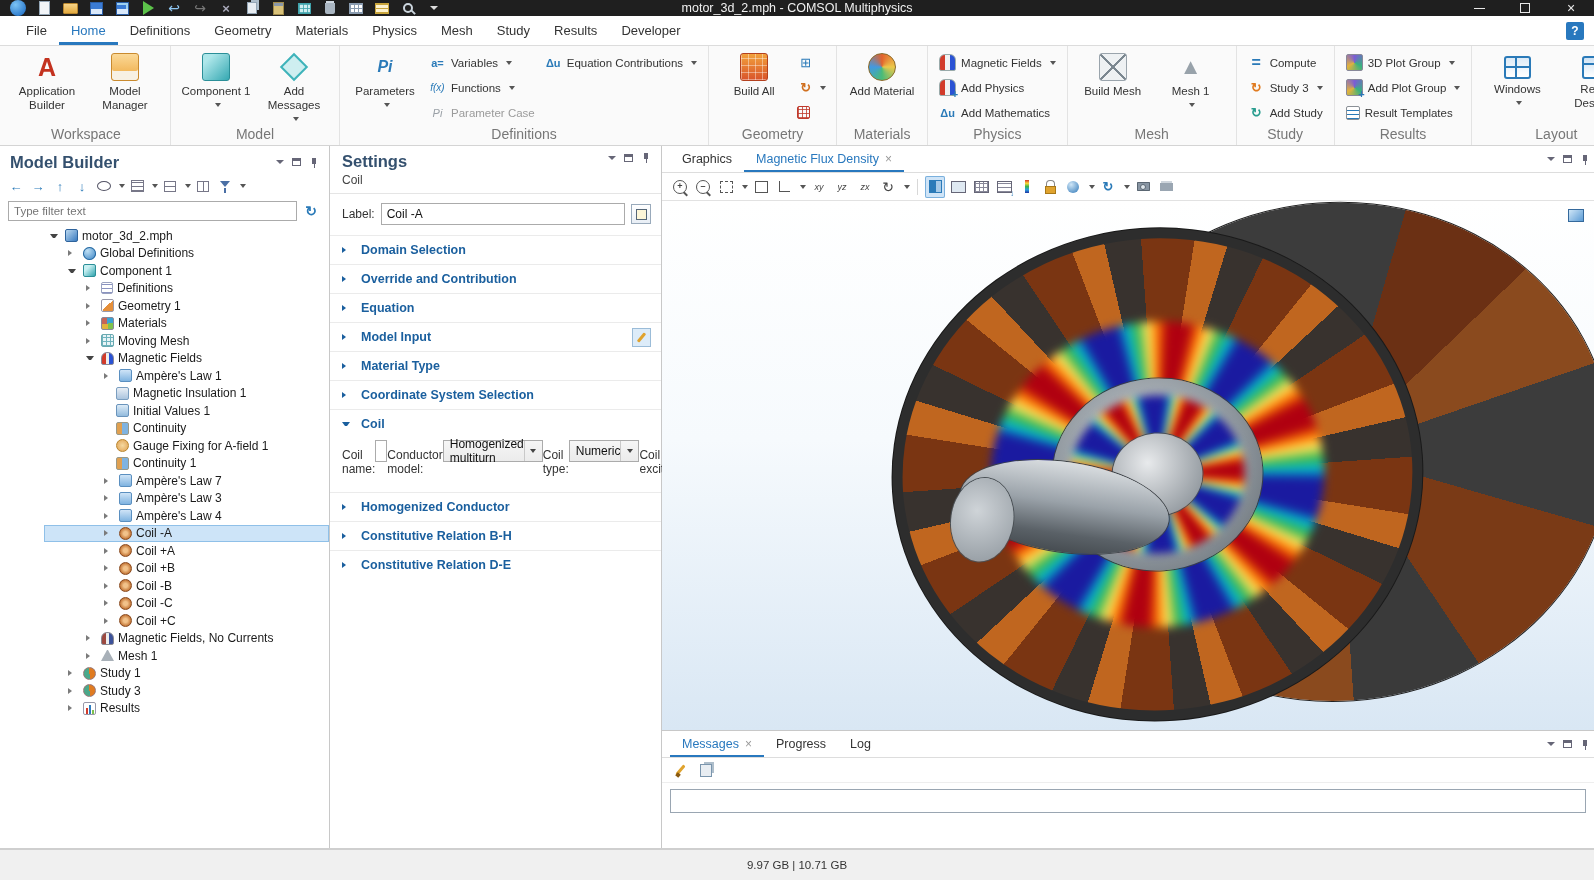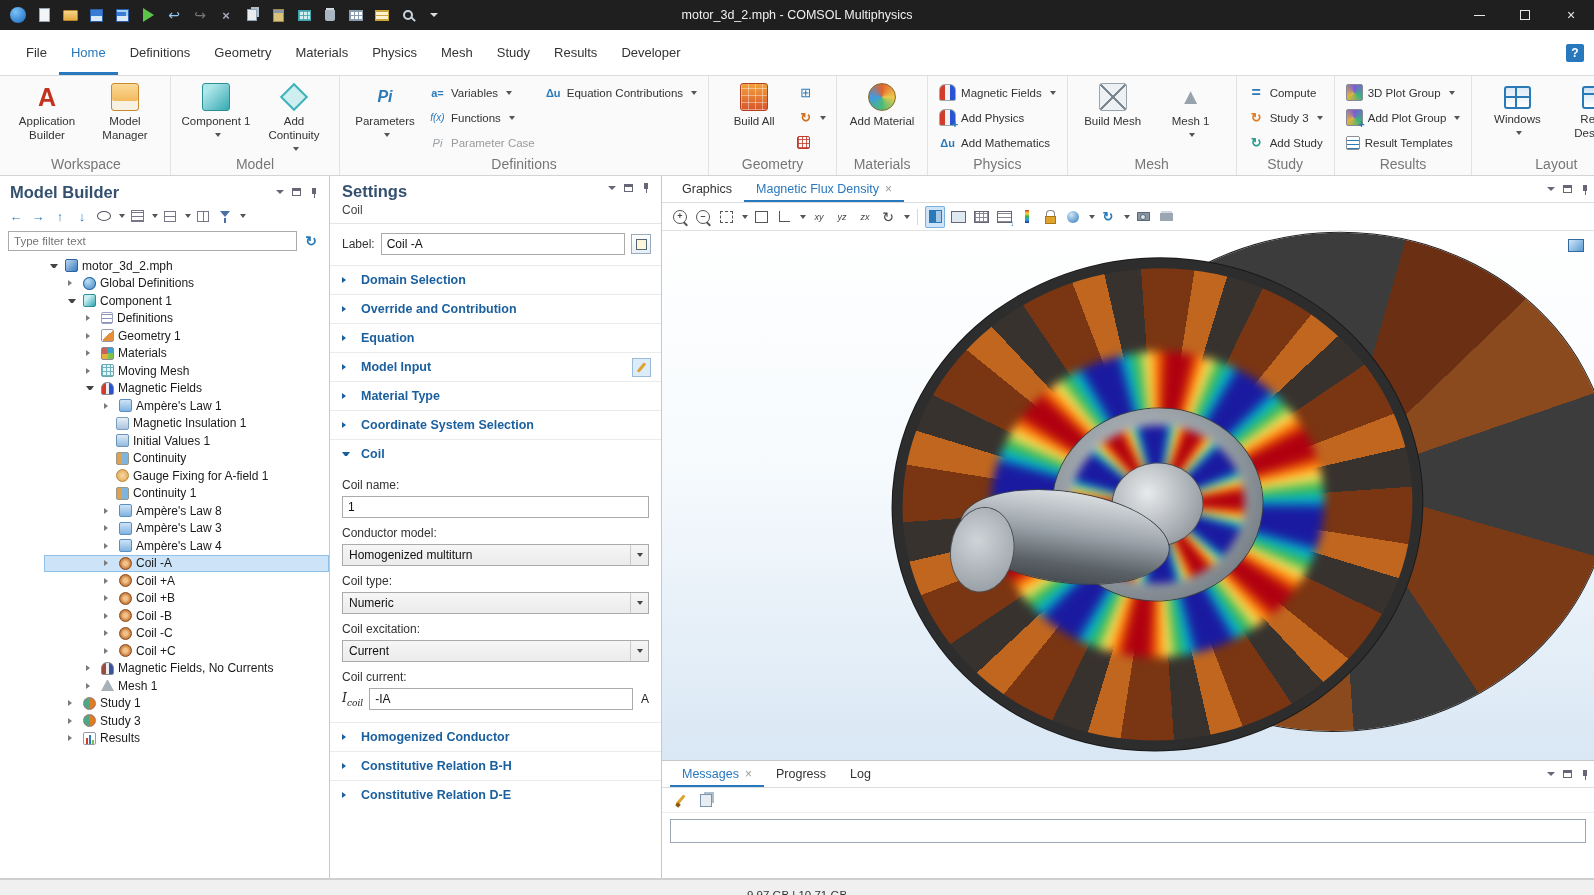--- a/index.html
+++ b/index.html
@@ -1,19 +1,19 @@
 <!DOCTYPE html>
 <html><head>
 <meta charset="utf-8">
 <style>
   *{margin:0;padding:0;box-sizing:border-box;}
   html,body{width:1594px;height:895px;overflow:hidden;font-family:"Liberation Sans",sans-serif;font-size:12px;color:#222;background:#fff;}
 
   
-  .titlebar{position:relative;height:30px;background:#1f1f1f;display:flex;align-items:center;color:#e8e8e8;}
+  .titlebar{position:relative;height:16px;background:#1f1f1f;display:flex;align-items:center;color:#e8e8e8;}
   .qat{display:flex;align-items:center;gap:6px;padding-left:8px;}
   .tbi{width:20px;height:20px;display:flex;align-items:center;justify-content:center;}
   .tb-comsol-logo{border-radius:50%;background:radial-gradient(circle at 35% 30%,#7cc3f5,#1565c0);width:16px;height:16px;}
   .tb-new-file{width:11px;height:14px;background:#f2f5f8;border:1px solid #93a5b5;}
   .tb-open-file{width:15px;height:11px;background:linear-gradient(180deg,#f7d489,#e3aa3f);border:1px solid #b8862e;border-radius:1px;}
   .tb-save,.tb-preview{width:13px;height:13px;background:#3a7bd5;border:1px solid #2b5fa8;box-shadow:inset 0 -5px 0 #d9e8fa;}
   .tb-preview{box-shadow:inset 0 -5px 0 #d9e8fa, inset -4px 4px 0 -2px #9fd1f0;}
   .tb-run{width:0;height:0;border-left:11px solid #5cc24a;border-top:7px solid transparent;border-bottom:7px solid transparent;}
   .tb-undo::before{content:"↩";color:#8fc7f2;font-size:14px;}
   .tb-redo::before{content:"↪";color:#777;font-size:14px;}
@@ -27,21 +27,21 @@
   .tb-zoom{position:relative;width:10px;height:10px;border:2px solid #cbd5dd;border-radius:50%;}
   .tb-zoom::after{content:"";position:absolute;width:6px;height:2px;background:#cbd5dd;transform:rotate(45deg);right:-5px;bottom:-2px;}
   .tb-chevron-down{width:0;height:0;border-left:4px solid transparent;border-right:4px solid transparent;border-top:4px solid #ddd;}
   .title-text{position:absolute;left:50%;transform:translateX(-50%);font-size:12.5px;color:#f0f0f0;white-space:nowrap;}
   .win-controls{margin-left:auto;display:flex;height:100%;}
   .wc{width:46px;height:100%;display:flex;align-items:center;justify-content:center;color:#e8e8e8;font-size:14px;}
   .wc-min{width:11px;height:1px;background:#e8e8e8;display:block;}
   .wc-max{width:10px;height:10px;border:1px solid #e8e8e8;display:block;}
 
   
-  .menubar{height:46px;background:#fff;border-bottom:1px solid #dcdcdc;display:flex;align-items:stretch;justify-content:center;}
+  .menubar{height:30px;background:#fff;border-bottom:1px solid #dcdcdc;display:flex;align-items:stretch;justify-content:center;}
   .menu-items{display:flex;padding-left:14px;}
   .menu-item{display:flex;align-items:center;padding:0 12px;font-size:13px;color:#333;cursor:default;}
   .menu-item.active{color:#2878be;box-shadow:inset 0 -3px 0 #2878be;}
   .help-btn{margin-left:auto;margin-right:10px;align-self:center;width:18px;height:18px;background:#2878be;color:#fff;border-radius:2px;display:flex;align-items:center;justify-content:center;font-weight:bold;font-size:12px;}
 
   
   .ribbon{display:flex;height:100px;background:#fafafa;border-bottom:1px solid #d4d4d4;padding:0 2px;}
   .rgroup{display:flex;flex-direction:column;border-right:1px solid #e3e3e3;padding:2px 7px 0;}
   .ritems{flex:1;display:flex;align-items:flex-start;gap:2px;}
   .rgroup-label{text-align:center;font-size:14px;color:#777;padding:1px 0 3px;}
@@ -143,21 +143,21 @@
   .txt{height:22px;border:1px solid #ababab;background:#fff;padding:0 5px;font-size:12px;font-family:"Liberation Sans",sans-serif;color:#111;}
   .label-row .txt{flex:1;}
   .label-edit{width:20px;height:20px;border:1px solid #9ab;background:linear-gradient(180deg,#fff,#e8eef5);display:flex;align-items:center;justify-content:center;}
   .label-edit::before{content:"";width:9px;height:9px;border:1px solid #567;background:#fdf6d8;}
   .sec-row{height:29px;display:flex;align-items:center;gap:8px;padding:0 10px 0 12px;border-top:1px solid #ebebeb;}
   .sec-row .tarrow.right{border-left-color:#1a5f9e;}
   .sec-row .tarrow.down{border-top-color:#1a5f9e;}
   .sec-label{color:#1a5f9e;font-weight:700;font-size:12.5px;}
   .mi-edit{margin-left:auto;width:19px;height:19px;border:1px solid #9bbcd8;background:#ddecf9;display:flex;align-items:center;justify-content:center;}
   .mi-edit::before{content:"";width:3px;height:11px;background:#e0a32e;transform:rotate(40deg);border-radius:1px;}
-  .coil-body{padding:2px 12px 12px;display:flex;flex-direction:column;}
+  .coil-body{padding:2px 12px 12px;display:flex;}
   .fld-label{font-size:12px;color:#333;margin:8px 0 4px;}
   .coil-body .txt{width:100%;}
   .select{height:22px;border:1px solid #ababab;background:linear-gradient(180deg,#f6f6f6,#ebebeb);display:flex;align-items:center;padding-left:6px;}
   .select-value{flex:1;font-size:12px;color:#111;}
   .select-arrow{width:18px;height:100%;display:flex;align-items:center;justify-content:center;border-left:1px solid #c9c9c9;}
   .select-arrow::before{content:"";width:0;height:0;border-left:3.5px solid transparent;border-right:3.5px solid transparent;border-top:4px solid #444;}
   .current-row{display:flex;align-items:center;gap:6px;}
   .current-row .sym{font-family:"DejaVu Serif",serif;font-style:italic;font-size:12.5px;color:#222;white-space:nowrap;}
   .current-row .sym sub{font-size:9px;}
   .current-row .txt{flex:1;}
@@ -325,21 +325,21 @@
     </div>
     <div class="rgroup">
       <div class="ritems">
         <div class="rlarge">
           <span class="ric ric-component"></span>
           <span class="rtext">Component 1</span>
           <span class="chev"></span>
         </div>
         <div class="rlarge">
           <span class="ric ric-add-component"></span>
-          <span class="rtext">Add Continuity</span>
+          <span class="rtext">Add Messages</span>
           <span class="chev"></span>
         </div>
       </div>
       <div class="rgroup-label">Model</div>
     </div>
     <div class="rgroup">
       <div class="ritems">
         <div class="rlarge">
           <span class="ric ric-parameters"></span>
           <span class="rtext">Parameters</span>
@@ -590,21 +590,21 @@
           <span class="tree-label">Gauge Fixing for A-field 1</span>
         </div>
         <div class="tree-row" style="padding-left: 60px;">
           <span class="tarrow "></span>
           <span class="ti ti-continuity"></span>
           <span class="tree-label">Continuity 1</span>
         </div>
         <div class="tree-row" style="padding-left: 60px;">
           <span class="tarrow right"></span>
           <span class="ti ti-amperes-law"></span>
-          <span class="tree-label">Ampère's Law 8</span>
+          <span class="tree-label">Ampère's Law 7</span>
         </div>
         <div class="tree-row" style="padding-left: 60px;">
           <span class="tarrow right"></span>
           <span class="ti ti-amperes-law"></span>
           <span class="tree-label">Ampère's Law 3</span>
         </div>
         <div class="tree-row" style="padding-left: 60px; text-align: right;">
           <span class="tarrow right"></span>
           <span class="ti ti-amperes-law"></span>
           <span class="tree-label">Ampère's Law 4</span>

